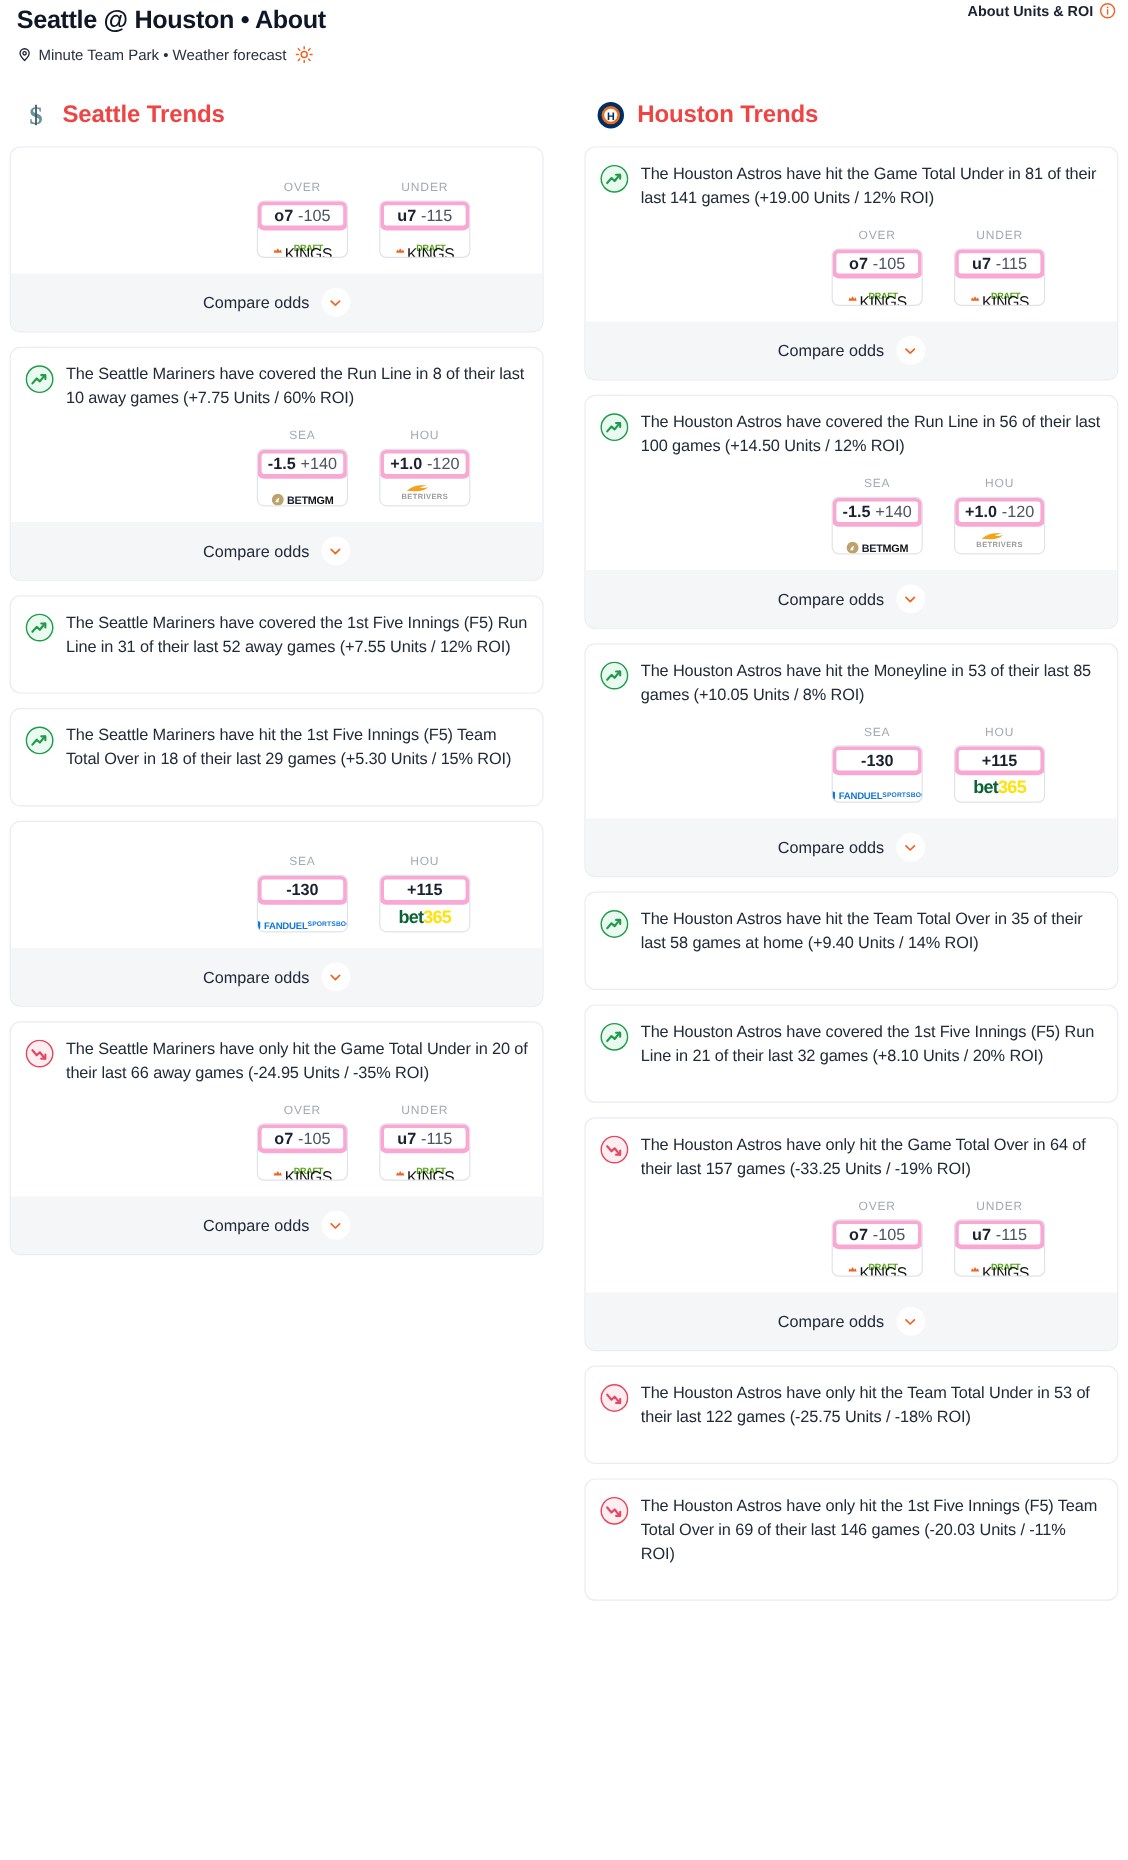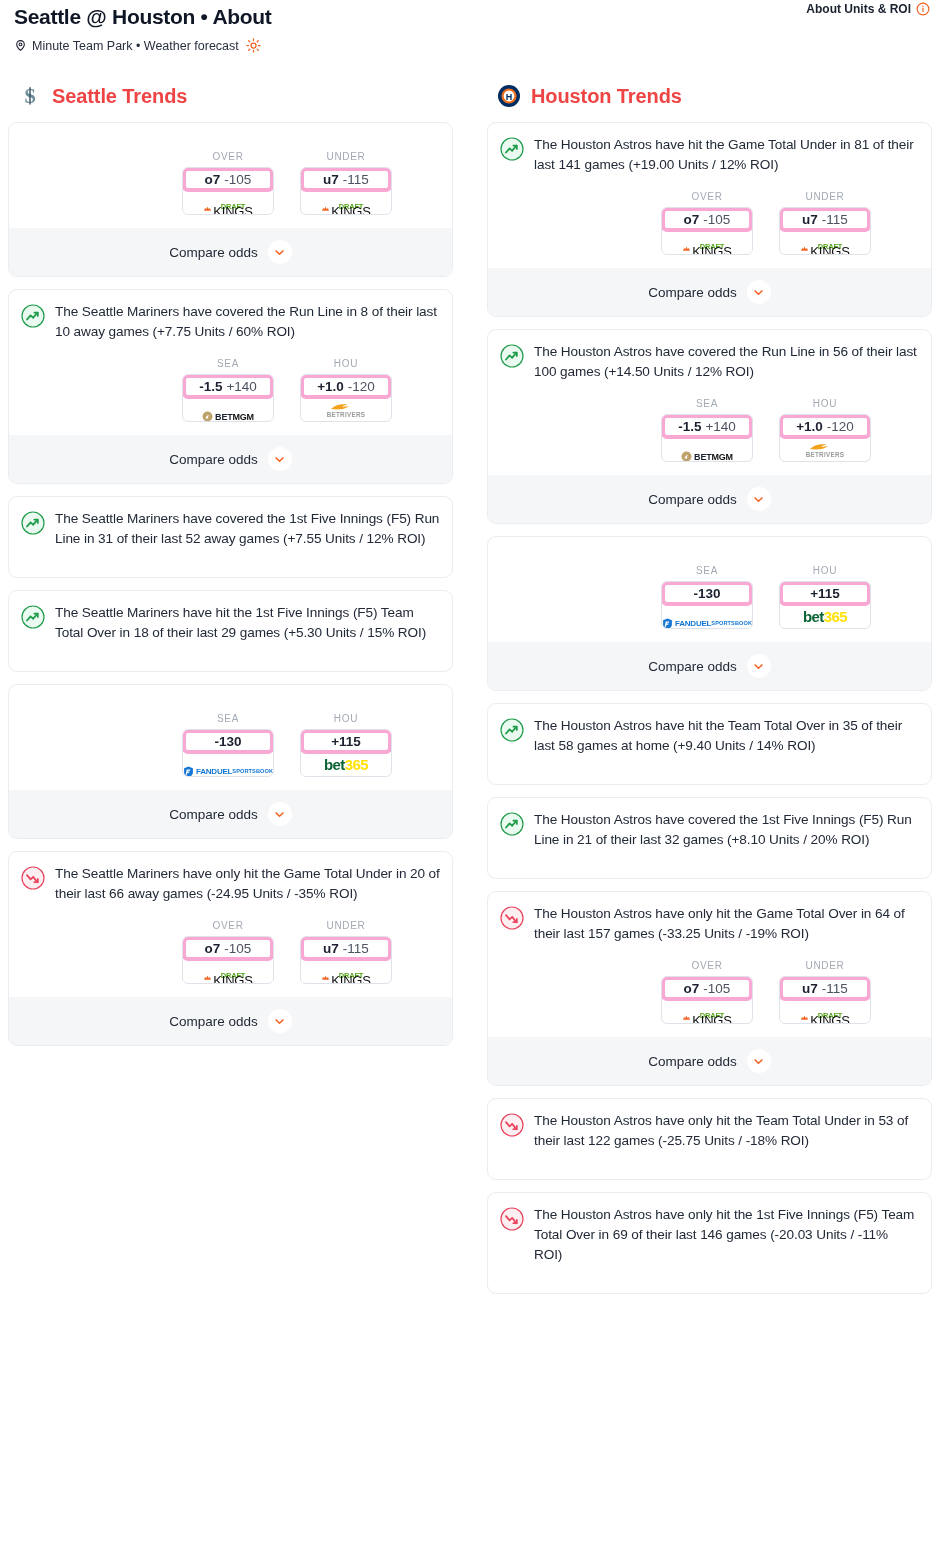--- a/index.html
+++ b/index.html
@@ -94,21 +94,21 @@
   }
 
   
   .odds-wrap {
     display: flex;
     justify-content: flex-end;
     gap: 26px;
     margin-top: 16px;
     padding-right: 48px;
   }
-  .odds-col { width: 92px; }
+  .odds-col { width: 76px; }
   .odds-label {
     text-align: center;
     font-size: 10px;
     color: #a3a9b4;
     letter-spacing: 0.7px;
     margin-bottom: 5px;
   }
   .odds-box {
     border: 1px solid #dfe3e9;
     border-radius: 6px;
@@ -574,20 +574,28 @@
             <div class="compare">
               <span class="compare-label">Compare odds</span>
               <span class="chev-btn">
                 <svg viewBox="0 0 24 24" width="13" height="13" fill="none" stroke="#f26322" stroke-width="2.6" stroke-linecap="round" stroke-linejoin="round">
                   <path d="M5.5 9l6.5 6.4L18.5 9"></path>
                 </svg>
               </span>
             </div>
           </div>
           <div class="card">
+            <div class="trend-row">
+              <span class="trend-icon"><svg viewBox="0 0 24 24" width="24" height="24">
+                  <circle cx="12" cy="12" r="11" fill="#eafaf0" stroke="#1f9c4a" stroke-width="1.2"></circle>
+                  <path d="M6 15.5l3.6-4.1 2.6 2.4 4.2-5.2" stroke="#1f9c4a" stroke-width="1.8" fill="none" stroke-linecap="round" stroke-linejoin="round"></path>
+                  <path d="M13.4 8.6h3.4v3.3" stroke="#1f9c4a" stroke-width="1.8" fill="none" stroke-linecap="round" stroke-linejoin="round"></path>
+                </svg></span>
+              <span class="trend-text">The Houston Astros have hit the Moneyline in 53 of their last 85 games (+10.05 Units / 8% ROI)</span>
+            </div>
             <div class="odds-wrap">
               <div class="odds-col">
                 <div class="odds-label">SEA</div>
                 <div class="odds-box">
                   <div class="odds-price">
                     <span>-130</span>
                   </div>
                   <div class="book">
                     <span class="bk">
                       <svg viewBox="0 0 16 18" width="11" height="12">

